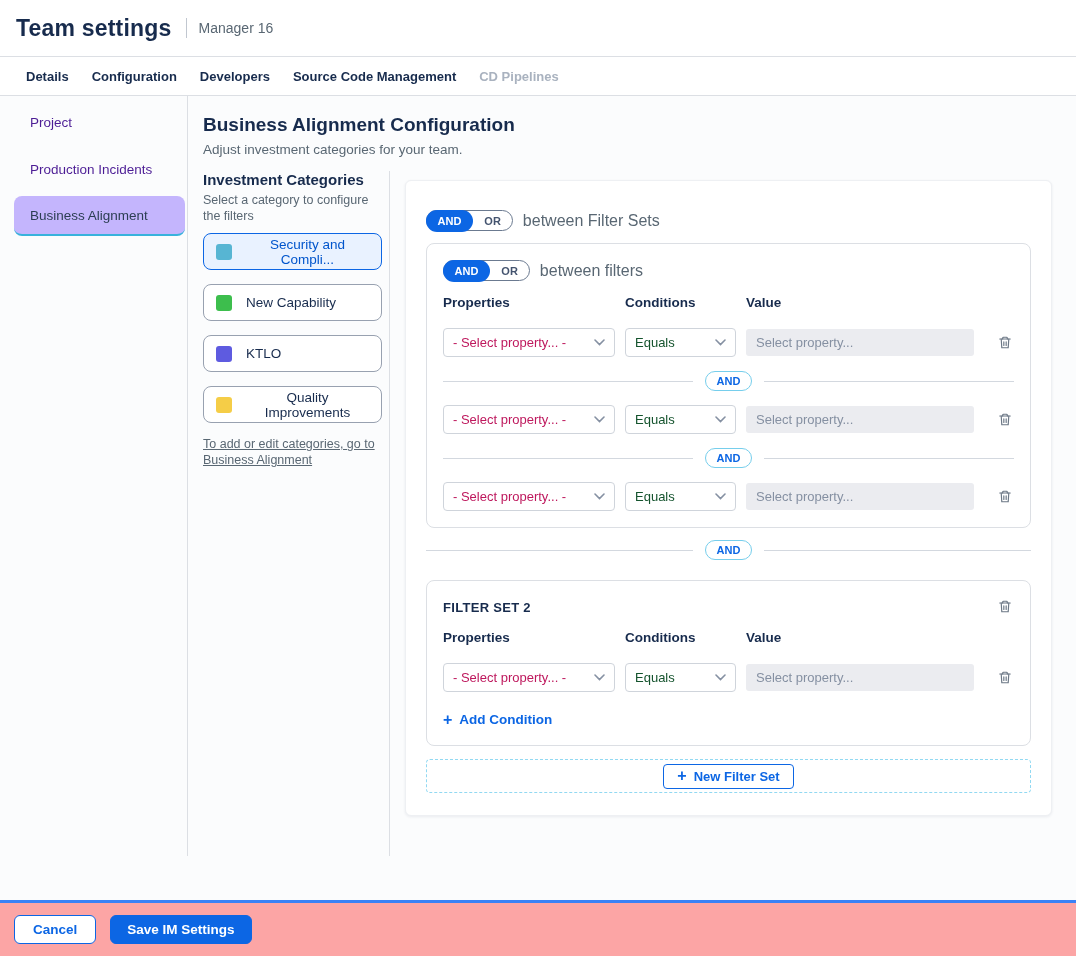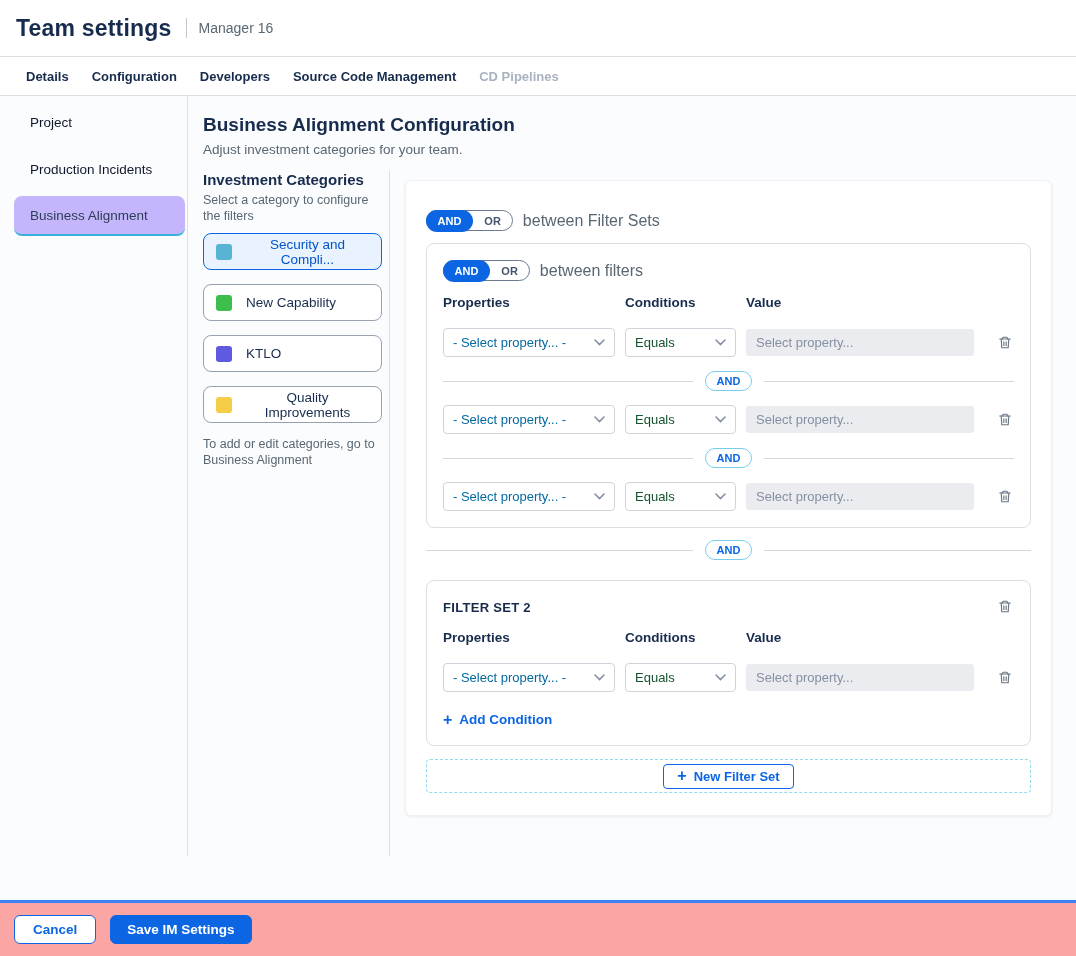--- a/index.html
+++ b/index.html
@@ -23,40 +23,40 @@
   .tab.disabled { color:#a9b2bf; }
   .badge { width:15px; height:15px; border-radius:50%; background:#f0653e; color:#fff;
     font-size:10px; font-weight:700; display:flex; align-items:center; justify-content:center; }
 
   
   .content { height:804px; background:#fbfcfd; }
   .content-cols { display:flex; height:760px; }
 
   .sidenav { width:188px; border-right:1px solid #dcdfe4; padding:6px 2px 0 14px; }
   .sidenav-item { height:40px; display:flex; align-items:center; padding:0 16px;
-    font-size:13.5px; color:#0f172a; margin-bottom:7px; border-radius:8px; cursor:pointer; }
+    font-size:13.5px; color:#4c1d95; margin-bottom:7px; border-radius:8px; cursor:pointer; }
   .sidenav-item.selected { background:#c4b5fd; color:#2c3e53;
     border-bottom:2px solid #38b2dc; }
 
   .main { flex:1; display:flex; flex-direction:column; padding:16px 24px 0 15px; }
   .main-title { font-size:19px; font-weight:700; line-height:26px; }
   .main-subtitle { font-size:13.5px; color:#596773; margin-top:4px; }
 
   .cat-row { display:flex; flex:1; margin-top:14px; }
   .cat-col { width:187px; border-right:1px solid #dcdfe4; padding-right:8px; }
   .cat-heading { font-size:15px; font-weight:700; }
   .cat-hint { font-size:12.5px; color:#596773; line-height:16px; margin-top:4px; width:176px; }
   .cat-btn { width:179px; height:37px; display:flex; align-items:center; gap:14px;
     border:1px solid #98a1b0; border-radius:8px; background:#fff; padding:0 12px;
     margin-top:14px; font-size:13.5px; color:#172b4d; cursor:pointer;
     font-family:"Liberation Sans", sans-serif; }
   .cat-btn:first-of-type { margin-top:9px; }
   .cat-btn.selected { border:1px solid #0c66e4; background:#e9f2ff; color:#0055cc; }
   .cat-swatch { width:16px; height:16px; border-radius:3px; flex:0 0 auto; }
-  .cat-footnote { font-size:12.5px; color:#596773; line-height:16px; margin-top:13px; width:176px; }
+  .cat-footnote { font-size:12.5px; color:#596773; line-height:16px; margin-top:13px; width:176px;text-decoration:underline; }
 
   .config-col { flex:1; padding-left:15px; }
   .config-card { background:#fff; border:1px solid #eef0f3; border-radius:6px;
     box-shadow:0 1px 3px rgba(23,43,77,.08); margin-top:9px; padding:22px 20px; }
   .config-title { font-size:15px; font-weight:700; }
 
   .toggle-row { display:flex; align-items:center; gap:10px; margin-top:7px; }
   .toggle { display:inline-flex; align-items:center; border:1.5px solid #6b7a90;
     border-radius:12px; height:21px; background:#fff; cursor:pointer; }
   .toggle-and { background:#0c66e4; color:#fff; border-radius:11px; height:22px;
@@ -69,21 +69,21 @@
     padding:16px; margin-top:12px; }
   .fs-headers { display:flex; margin-top:14px; font-size:13.5px; font-weight:700; }
   .fh-prop { width:182px; } .fh-cond { width:121px; } .fh-val { flex:1; }
 
   .filter-row { display:flex; align-items:center; margin-top:18px; }
   .select { width:172px; height:29px; border:1px solid #cfd4db; border-radius:4px;
     background:#fff; display:flex; align-items:center; justify-content:space-between;
     padding:0 9px; margin-right:10px; cursor:pointer; }
   .select.cond { width:111px; }
   .select-text { font-size:13px; color:#14532d; white-space:nowrap; overflow:hidden; }
-  .select-text.placeholder { color:#0369a1; }
+  .select-text.placeholder { color:#be185d; }
   .chev { flex:0 0 auto; margin-left:6px; }
   .value-input { width:228px; height:27px; background:#ebecf0; border:none; border-radius:3px;
     padding:0 10px; font-size:13px; color:#1b2a3d;
     font-family:"Liberation Sans", sans-serif; }
   .value-input::placeholder { color:#8590a2; }
   .trash-btn { margin-left:auto; background:none; border:none; cursor:pointer;
     padding:2px; display:flex; align-items:center; }
 
   .connector { display:flex; align-items:center; margin:14px 0; }
   .connector .line { flex:1; height:1px; background:#d3d8df; }

